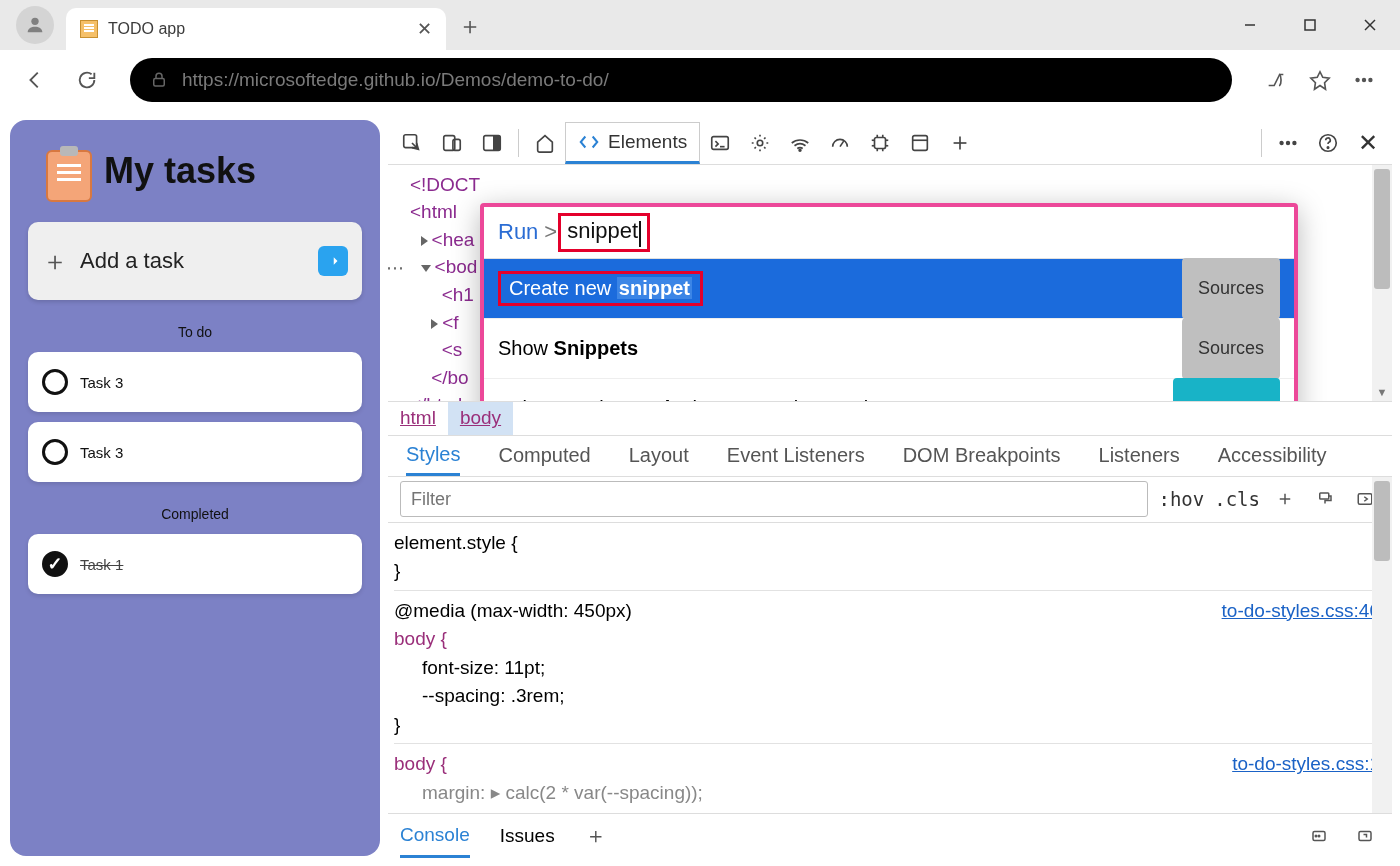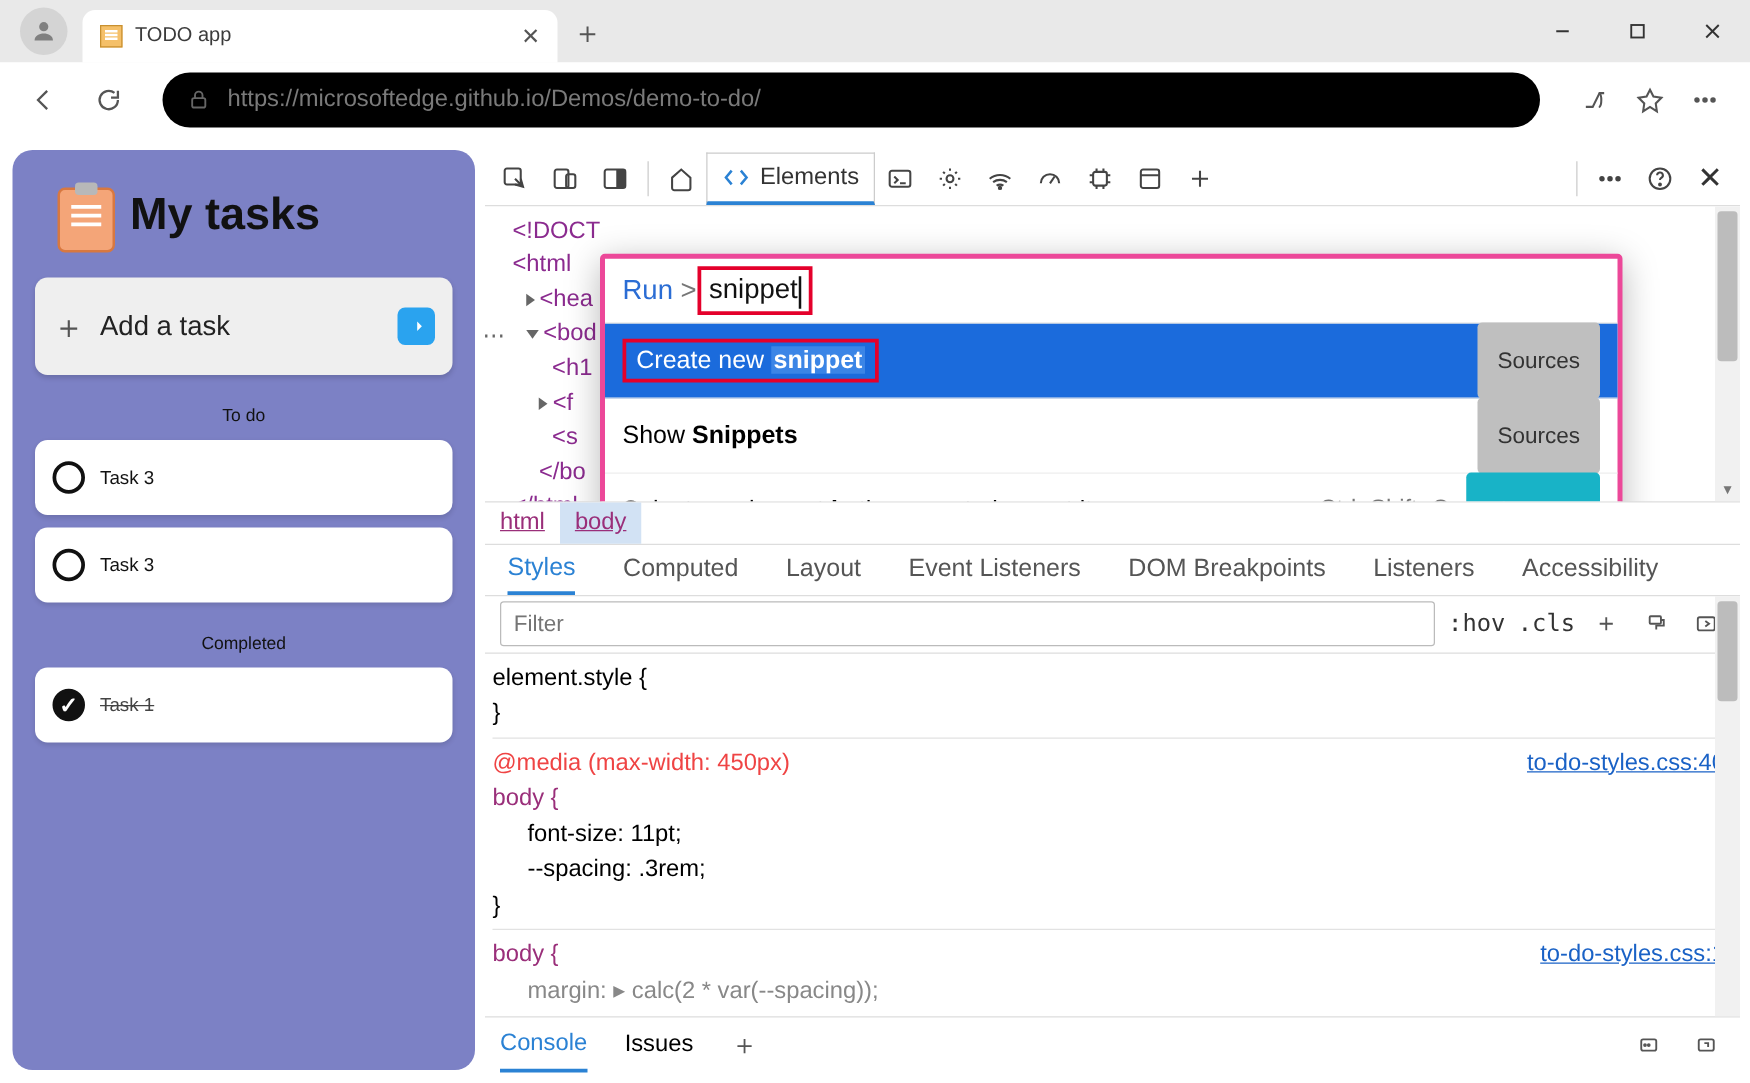--- a/index.html
+++ b/index.html
@@ -106,21 +106,21 @@
 
 
 .filter-row{height:46px;display:flex;align-items:center;border-bottom:1px solid #ddd;padding:0 12px;gap:10px;position:relative;}
 .filter-input{flex:1;height:36px;border:1px solid #bbb;border-radius:3px;padding:0 10px;font-size:18px;color:#888;}
 .frow-txt{font-family:Consolas,monospace;font-size:19px;color:#333;}
 .frow-ic{width:30px;height:30px;display:flex;align-items:center;justify-content:center;}
 .frow-ic svg{width:18px;height:18px;stroke:#555;stroke-width:2;fill:none;}
 
 
 .css-pane{flex:1;overflow:hidden;position:relative;font-family:Consolas,monospace;font-size:19px;line-height:1.5;padding:6px 12px 6px 6px;}
-.css-pane .media{color:#ef4444;}
+.css-pane .media{color:#000000;}
 .css-pane .sel{color:#9a2f7a;}
 .css-pane .link{color:#1a62c6;text-decoration:underline;float:right;}
 .css-pane .prop{margin-left:28px;}
 .rule-divider{border-top:1px solid #e2e2e2;margin:4px 0 6px;}
 
 
 .drawer{height:46px;border-top:1px solid #ddd;display:flex;align-items:center;padding:0 12px;gap:30px;font-size:19px;}
 .drawer .active{color:#2b82d4;border-bottom:3px solid #2b82d4;height:100%;display:flex;align-items:center;}
 .drawer .right{margin-left:auto;display:flex;gap:16px;}
 

